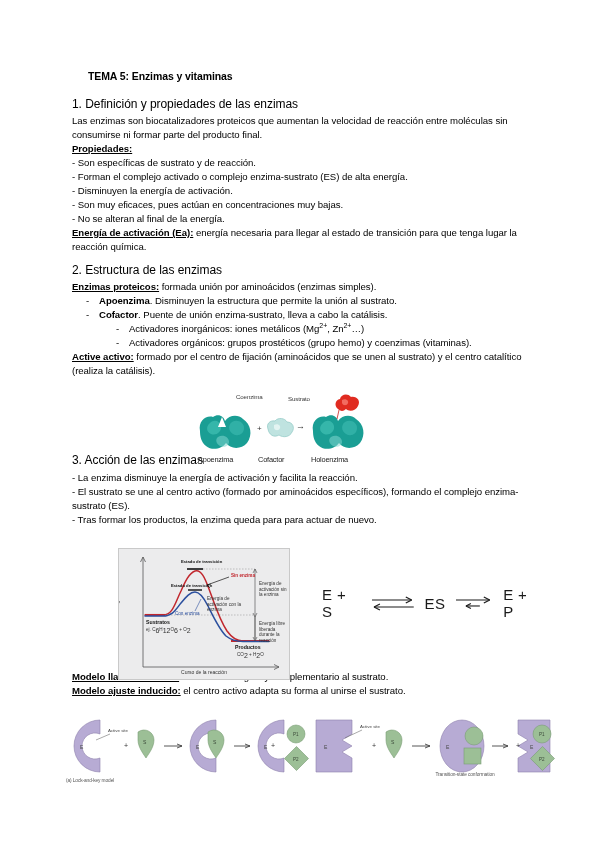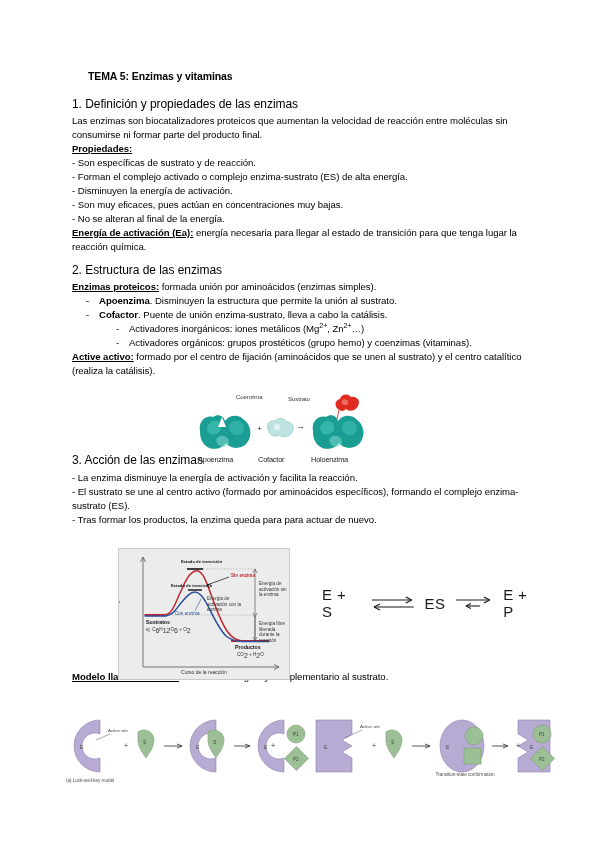--- a/index.html
+++ b/index.html
@@ -248,20 +248,21 @@
   <div style="height:74px"></div>
 
   <h2 class="section">3. Acción de las enzimas</h2>
   <div class="body-line">- La enzima disminuye la energía de activación y facilita la reacción.</div>
   <div class="body-line">- El sustrato se une al centro activo (formado por aminoácidos específicos), formando el complejo enzima-sustrato (ES).</div>
   <div class="body-line">- Tras formar los productos, la enzima queda para para actuar de nuevo.</div>
 
   <div style="height:143px"></div>
 
   <div class="body-line"><span class="u-bold">Modelo llave-cerradura:</span> <span>centro activo rígido y complementario al sustrato.</span></div>
+  <div class="body-line"><span class="u-bold">Modelo ajuste inducido:</span> <span>el centro activo adapta su forma al unirse el sustrato.</span></div>
 
 </div>
 
 <div class="fig-holo">
   <span class="lbl" style="left:40px; top:0px;">Coenzima</span>
   <span class="lbl" style="left:92px; top:2px;">Sustrato</span>
 
   <svg class="blob" style="left:0px; top:20px;" width="58" height="38" viewBox="0 0 58 38">
     <path d="M4 18 C2 8,10 2,17 4 C22 0,28 3,29 8 C33 2,42 1,47 6 C55 11,57 22,51 30 C45 37,34 36,30 30 C26 36,16 38,10 33 C5 29,4 23,4 18 Z" fill="#1a9e94"></path>
     <path d="M14 10 C18 6,24 8,25 13 C26 19,20 23,15 21 C10 19,10 13,14 10 Z" fill="#3fbdb2" opacity="0.75"></path>

